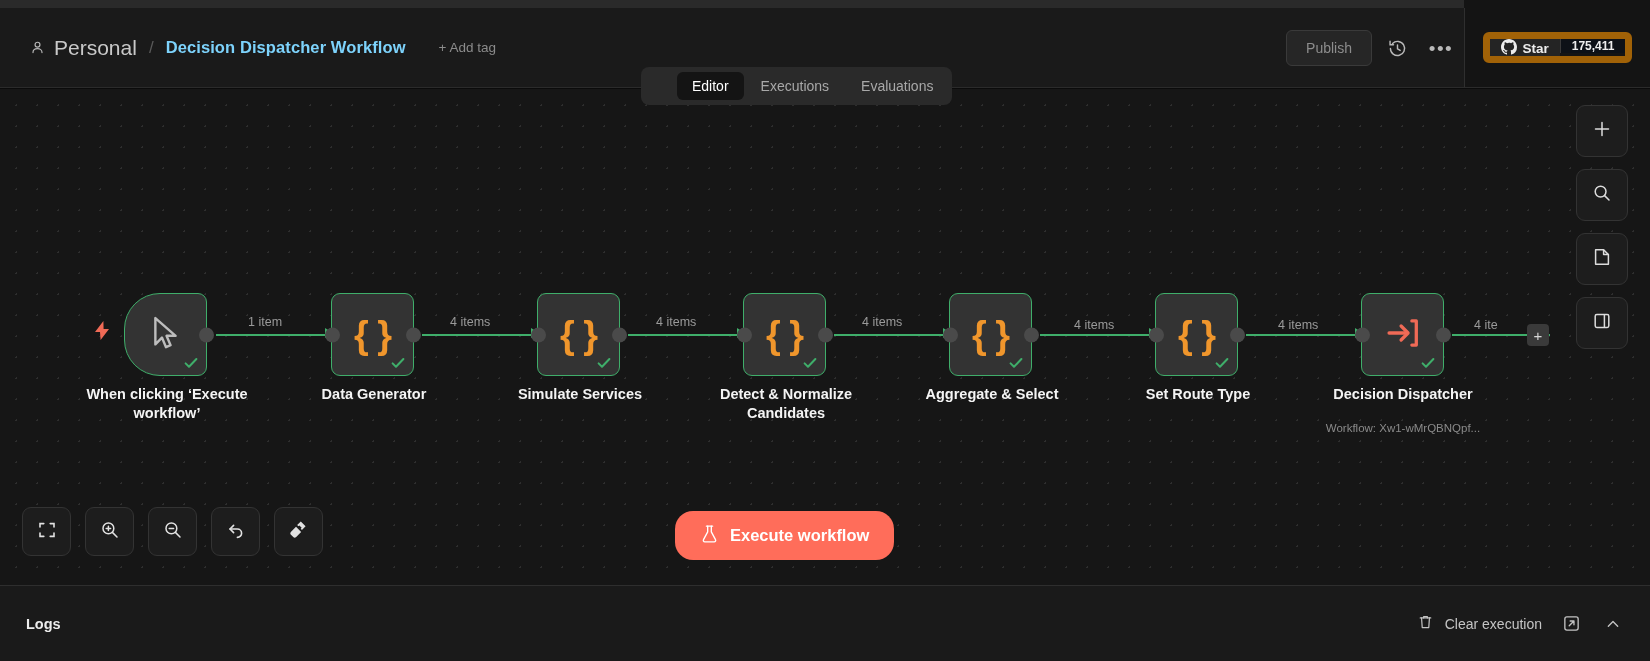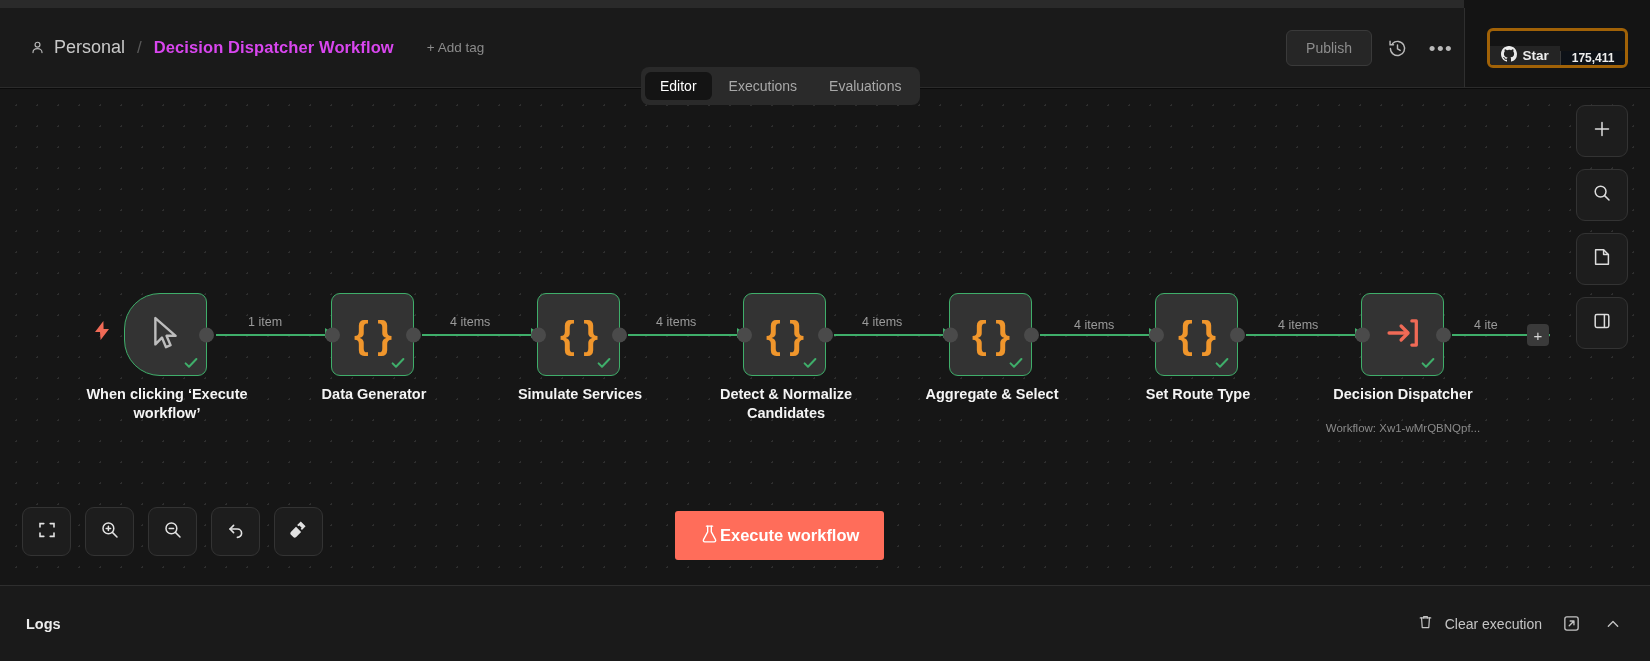--- a/index.html
+++ b/index.html
@@ -30,64 +30,64 @@
   }
   .header-right-zone {
     position: absolute; right: 0; top: 8px; width: 186px; height: 80px;
     background: #141414;
     border-bottom: 1px solid #2b2b2b;
     border-left: 1px solid #2f2f2f;
     display: flex; align-items: center; justify-content: center;
   }
   .breadcrumb { display: flex; align-items: center; gap: 9px; margin-left: 30px; }
   .person-icon { width: 15px; height: 15px; display: block; }
-  .bc-personal { color: #c9c9c9; font-size: 18px; }
+  .bc-personal { color: #c9c9c9; font-size: 21px; }
   .bc-sep { color: #5a5a5a; font-size: 17px; margin: 0 3px; }
-  .bc-title { color: #d946ef; font-size: 16.5px; font-weight: 600; letter-spacing: .1px; }
+  .bc-title { color: #7dd3fc; font-size: 16.5px; font-weight: 600; letter-spacing: .1px; }
   .add-tag { color: #8b8b8b; font-size: 13.5px; margin-left: 24px; cursor: pointer; }
 
   .header-actions {
     position: absolute; right: 190px; top: 8px; height: 80px;
     display: flex; align-items: center; gap: 6px;
   }
   .publish-btn {
     background: #262626; border: 1px solid #3a3a3a; border-radius: 6px;
     color: #8d8d8d; font-size: 14px; padding: 9px 19px; cursor: pointer;
   }
   .icon-btn {
     width: 38px; height: 38px; border-radius: 6px; background: transparent;
     border: none; display: flex; align-items: center; justify-content: center;
     cursor: pointer;
   }
   .icon-btn svg { display: block; }
   .dots { color: #b9b9b9; font-size: 19px; letter-spacing: 1.5px; line-height: 1; }
 
-  .star-badge { display: flex; align-items: flex-end; height: 40px; border-radius: 6px; overflow: hidden;
-    border: 3px solid #a16207; }
+  .star-badge { display: flex; align-items: flex-start; height: 31px; border-radius: 6px; overflow: hidden;
+    border: 7px solid #a16207; }
   .star-left {
     background: #242424; display: flex; align-items: center; gap: 6px;
     padding: 0 11px; color: #ededed; font-size: 13.5px; font-weight: 600;
   }
   .star-right {
     background: #0d1117; display: flex; align-items: center; padding: 0 11px;
     color: #ededed; font-size: 12px; font-weight: 600;
     border-left: 1px solid #3a3a3a;
   }
 
   
   .tabs {
     position: absolute; left: 641px; top: 67px; height: 38px;
     background: #2a2a2a; border-radius: 8px;
     display: flex; align-items: center; padding: 4px; gap: 2px; z-index: 20;
   }
   .tab {
     padding: 6px 15px; border-radius: 6px; font-size: 14px; color: #a8a8a8; cursor: pointer;
     white-space: nowrap;
   }
-  .tab.active { background: #141414; color: #ffffff; }
+  .tab.active { background: #141414; color: #ffffff; margin-left: 32px; }
 
   
   .canvas {
     position: absolute; left: 0; top: 89px; width: 1650px; height: 496px;
     background-color: #161616;
     background-image: radial-gradient(#2e2e2e 1px, transparent 1px);
     background-size: 21px 21px;
     background-position: 6px 6px;
     overflow: hidden;
   }
@@ -155,23 +155,23 @@
   }
   .bl-btn {
     width: 49px; height: 49px; background: #1d1d1d; border: 1px solid #333333;
     border-radius: 9px; display: flex; align-items: center; justify-content: center;
     cursor: pointer;
   }
 
   
   .execute-btn {
     position: absolute; left: 675px; bottom: 25px; height: 49px;
-    background: #ff6d5a; border: none; border-radius: 3px;
+    background: #ff6d5a; border: none; border-radius: 18px;
     color: #ffffff; font-size: 16.5px; font-weight: 600;
-    display: flex; align-items: center; gap: 1px; padding: 0 25px;
+    display: flex; align-items: center; gap: 11px; padding: 0 25px;
     cursor: pointer; z-index: 15;
   }
 
   
   .logs-bar {
     position: absolute; left: 0; bottom: 0; width: 1650px; height: 76px;
     background: #1a1a1a; border-top: 1px solid #2e2e2e;
     display: flex; align-items: center; justify-content: space-between;
     padding: 0 24px;
   }

